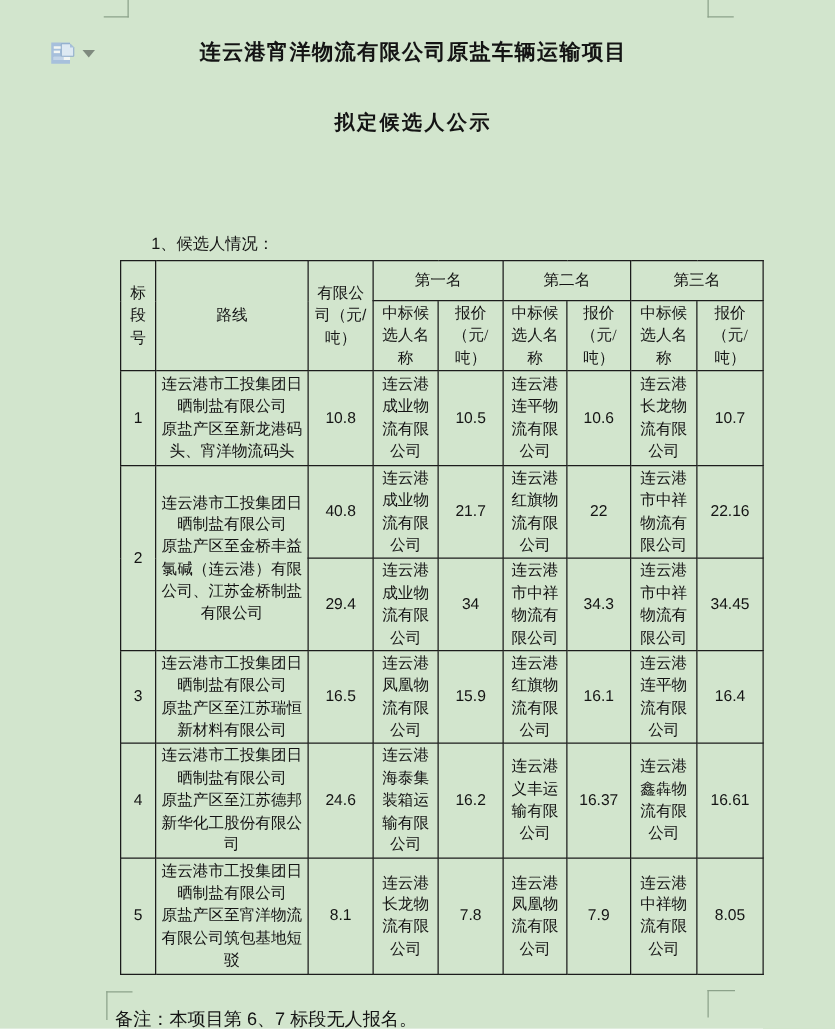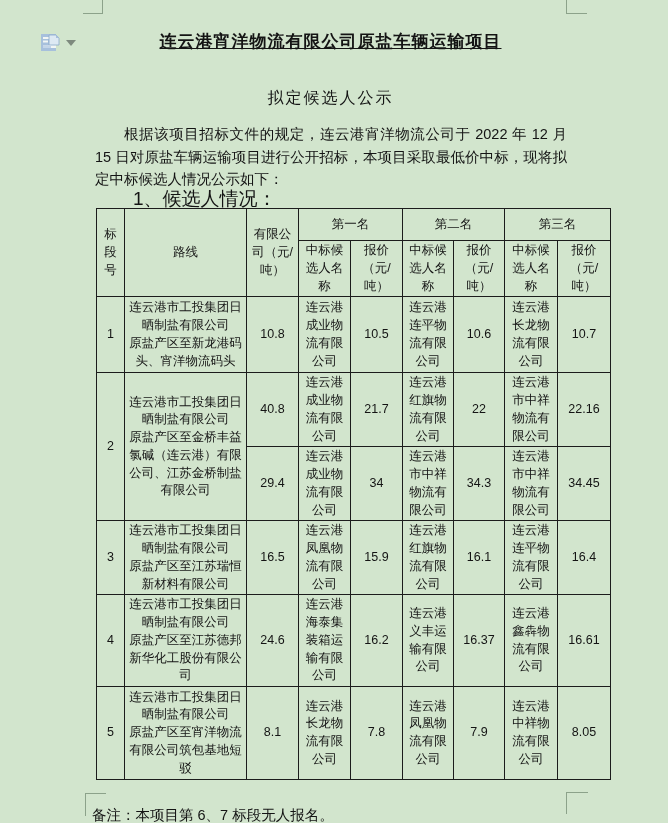--- a/index.html
+++ b/index.html
@@ -15,36 +15,36 @@
   .mark.tr{left:566px;top:0;width:20px;height:13px;border-left:1px solid #8ca28a;border-bottom:1px solid #8ca28a;}
   .mark.bl{left:85px;top:793px;width:20px;height:22px;border-left:1px solid #8ca28a;border-top:1px solid #8ca28a;}
   .mark.br{left:566px;top:792px;width:21px;height:21px;border-left:1px solid #8ca28a;border-top:1px solid #8ca28a;}
   
   .paste-btn{position:absolute;left:40px;top:32px;width:38px;height:22px;cursor:pointer;}
   .paste-btn svg{position:absolute;left:0;top:0;}
   .paste-arrow{position:absolute;left:26px;top:8px;width:0;height:0;
     border-left:5px solid transparent;border-right:5px solid transparent;border-top:6px solid #7e8a7e;}
   
   .title{position:absolute;left:95px;top:30px;width:471px;text-align:center;
-    font-size:17px;font-weight:bold;letter-spacing:1px;text-decoration:underline;}
+    font-size:17px;font-weight:bold;letter-spacing:1px;}
   .subtitle{position:absolute;left:95px;top:88px;width:471px;text-align:center;
-    font-size:16px;font-weight:normal;letter-spacing:2px;}
+    font-size:16px;font-weight:bold;letter-spacing:2px;}
   .intro{position:absolute;left:95px;top:123px;width:472px;font-size:14.5px;
     line-height:22.5px;text-align:justify;text-indent:2em;}
-  .list-line{position:absolute;left:95px;top:186px;width:472px;font-size:19px;text-indent:2em;}
+  .list-line{position:absolute;left:95px;top:186px;width:472px;font-size:13px;text-indent:2em;}
   .note{position:absolute;left:92px;top:770px;width:480px;font-size:14.5px;margin-top:36px;}
   
   table.bids{position:absolute;left:96px;top:208px;border-collapse:collapse;table-layout:fixed;}
   table.bids td,table.bids th{
     border:1px solid #1c1c1c;padding:1px 2px;font-weight:normal;
     text-align:center;vertical-align:middle;font-size:12.5px;line-height:1.42;
     word-break:break-all;overflow:hidden;
   }
   .pre{white-space:pre-line;}
-  tr.h1{height:32px;} tr.h2{height:50px;}
+  tr.h1{height:32px;} tr.h2{height:50px;font-family:Liberation Serif, serif;}
   tr.r0{height:76px;} tr.r1a{height:74px;} tr.r1b{height:64px;}
   tr.r2{height:68px;} tr.r3{height:91px;} tr.r4{height:93px;}
 </style>
 </head>
 <body>
 
 <div class="doc">
 
   <div class="mark tl"></div>
   <div class="mark tr"></div>
@@ -61,21 +61,20 @@
         <path d="M16 3 L16 6 L19 6 Z" fill="#a7c0dc"></path>
         <rect x="3" y="13.5" width="13" height="2.5" fill="#f2f6f4"></rect>
         <rect x="3" y="13.5" width="8" height="2.5" fill="#c3d5e8"></rect>
       </svg>
     </span>
     <span class="paste-arrow"></span>
   </div>
 
   <div class="title">连云港宵洋物流有限公司原盐车辆运输项目</div>
   <div class="subtitle">拟定候选人公示</div>
-  <div class="intro">根据该项目招标文件的规定，连云港宵洋物流公司于 2022 年 12 月 15 日对原盐车辆运输项目进行公开招标，本项目采取最低价中标，现将拟定中标候选人情况公示如下：</div>
   <div class="list-line">1、候选人情况：</div>
 
   <table class="bids">
     <colgroup>
       <col style="width:28px">
         <col style="width:122px">
         <col style="width:52px">
       <col style="width:52px">
         <col style="width:52px">
         <col style="width:51px">

